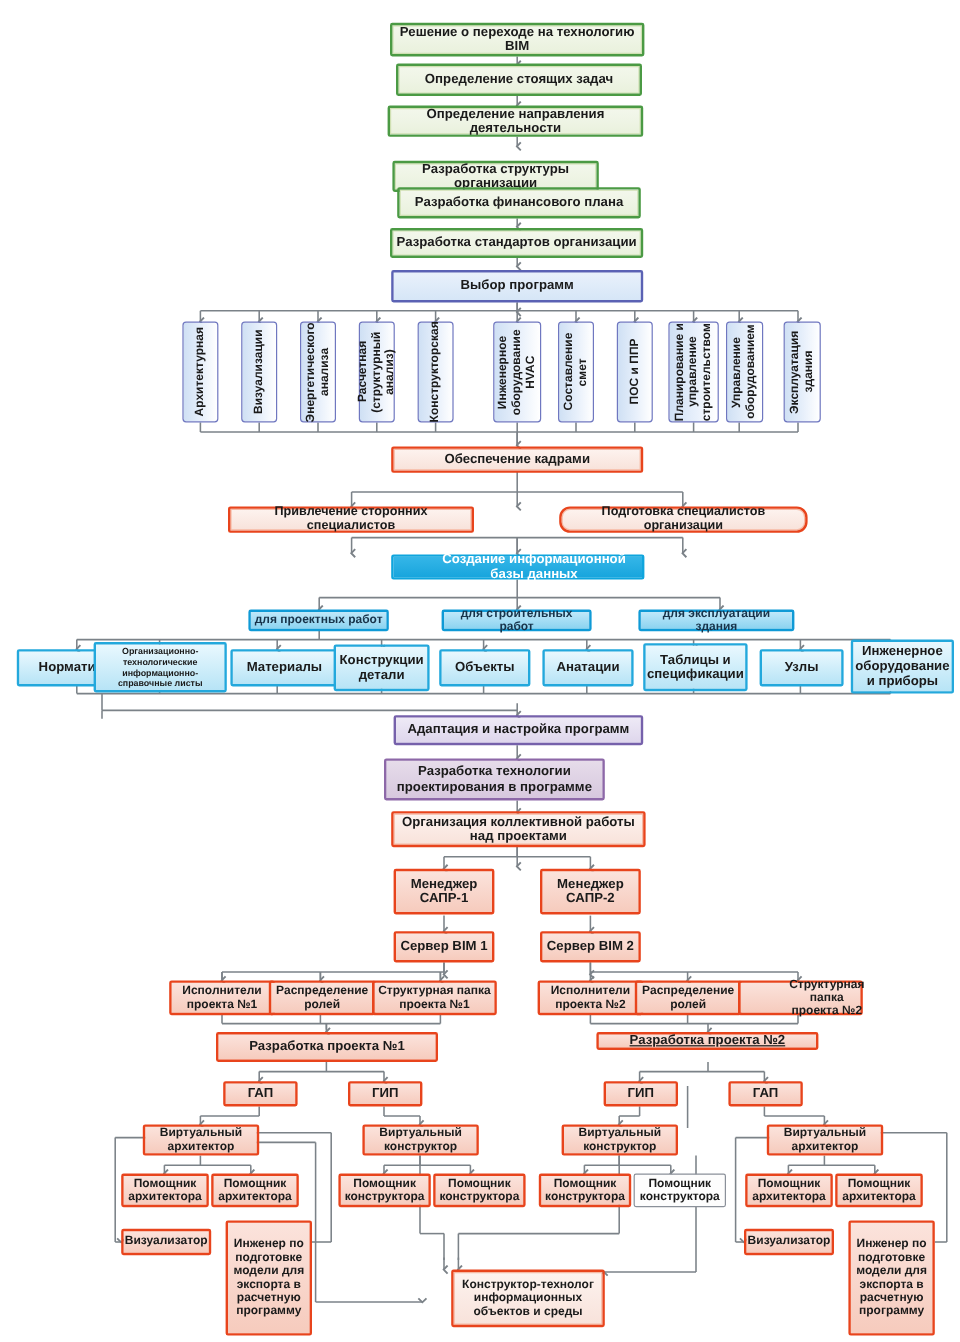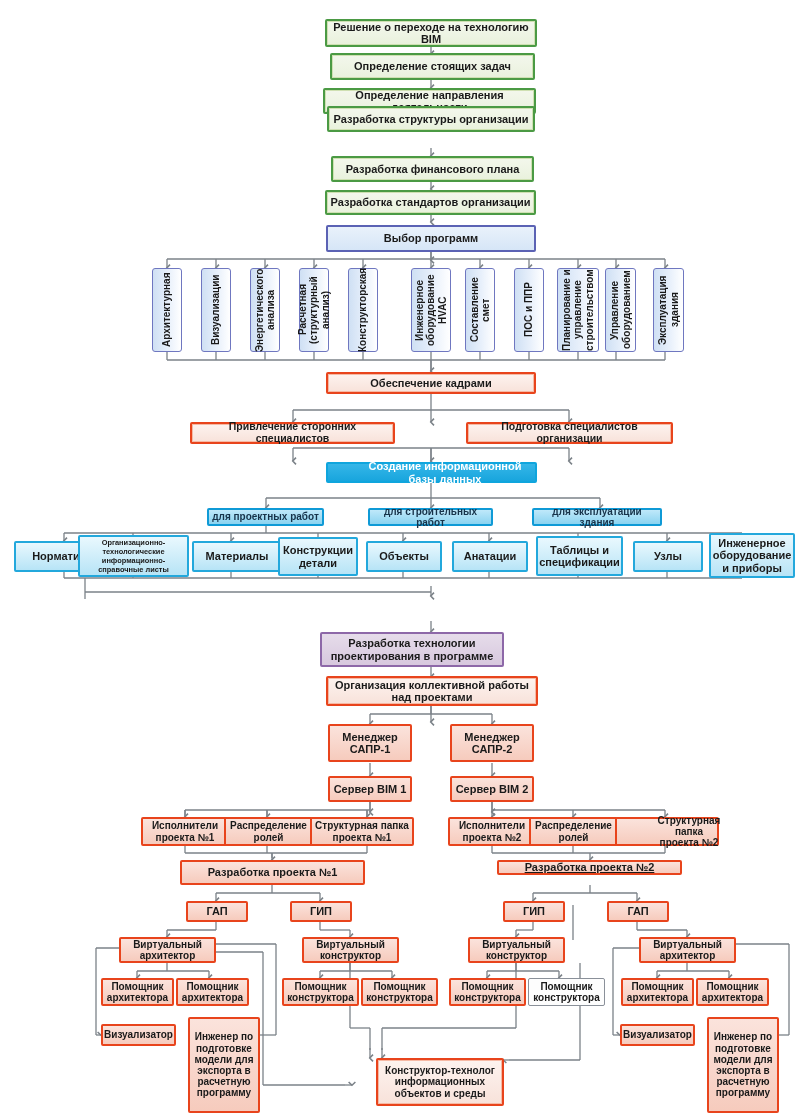--- a/index.html
+++ b/index.html
@@ -358,21 +358,21 @@
     </div>
 
   <div class="box g bold" style="left:330px;top:53px;width:205px;height:27px;">
     <span>Определение стоящих задач</span>
     </div>
 
   <div class="box g bold" style="left:323px;top:88px;width:213px;height:26px;">
     <span>Определение направления деятельности</span>
     </div>
 
-  <div class="box g bold" style="left:327px;top:106px;width:208px;height:26px;">
+  <div class="box g bold" style="left:327px;top:134px;width:172px;height:26px;">
     <span>Разработка структуры организации</span>
     </div>
 
   <div class="box g bold" style="left:331px;top:156px;width:203px;height:26px;">
     <span>Разработка финансового плана</span>
     </div>
 
   <div class="box g bold" style="left:325px;top:190px;width:211px;height:25px;">
     <span>Разработка стандартов организации</span>
     </div>
@@ -416,21 +416,21 @@
     </div>
 
   <div class="box o bold" style="left:326px;top:372px;width:210px;height:22px;">
     <span>Обеспечение кадрами</span>
     </div>
 
   <div class="box o bold s105" style="left:190px;top:422px;width:205px;height:22px;">
     <span>Привлечение сторонних специалистов</span>
     </div>
 
-  <div class="box o bold s105" style="left:466px;top:422px;width:207px;height:22px;">
+  <div class="box o bold s105" style="left:466px;top:422px;width:207px;height:22px;border-radius:9px;">
     <span>Подготовка специалистов организации</span>
     </div>
 
   <div class="box cD" style="left:326px;top:462px;width:211px;height:21px;padding-left:27px;">
     <span>Создание информационной базы данных</span>
     </div>
 
   <div class="box c2 s10" style="left:207px;top:508px;width:117px;height:18px;">
     <span>для проектных работ</span>
     </div>
@@ -462,20 +462,23 @@
   <div class="box c bold" style="left:536px;top:536px;width:87px;height:40px;">
     <span>Таблицы и спецификации</span>
     </div>
   <div class="box c bold" style="left:633px;top:541px;width:70px;height:31px;">
     <span>Узлы</span>
     </div>
   <div class="box c bold" style="left:709px;top:533px;width:86px;height:45px;">
     <span>Инженерное оборудование и приборы</span>
     </div>
 
+  <div class="box p bold" style="left:328px;top:596px;width:208px;height:25px;">
+    <span>Адаптация и настройка программ</span>
+    </div>
 
   <div class="box p2 bold" style="left:320px;top:632px;width:184px;height:35px;">
     <span>Разработка технологии проектирования в программе</span>
     </div>
 
   <div class="box o bold" style="left:326px;top:676px;width:212px;height:30px;">
     <span>Организация коллективной работы над проектами</span>
     </div>
 
   <div class="box o2 bold" style="left:328px;top:724px;width:84px;height:38px;">

